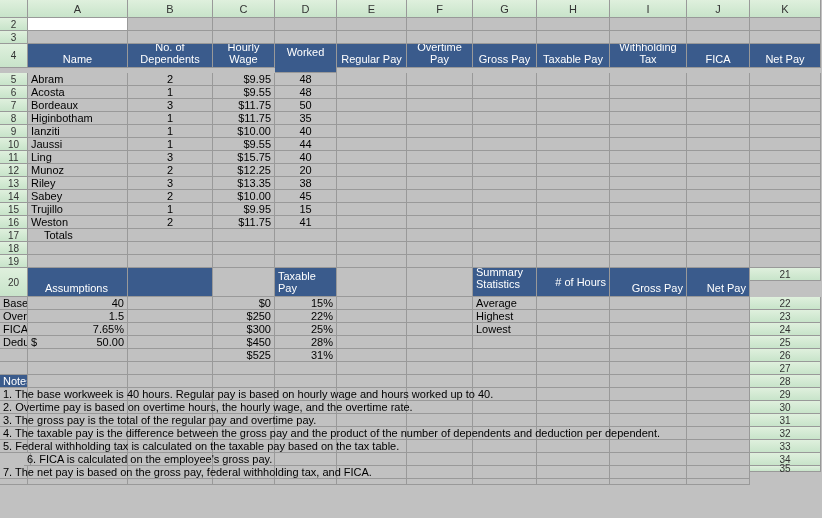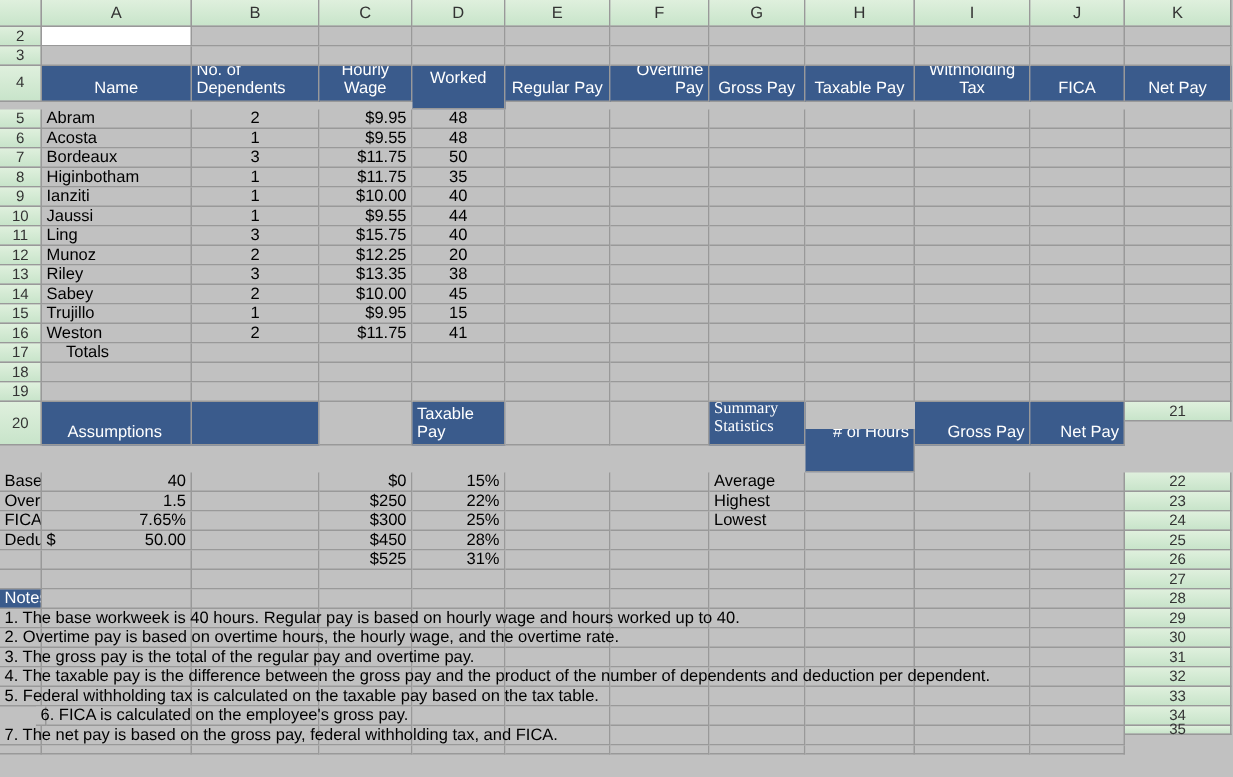--- a/index.html
+++ b/index.html
@@ -56,25 +56,25 @@
       <div class="cell row-short"></div>
       <div class="cell row-short"></div>
       <div class="cell row-short"></div>
       <div class="cell row-short"></div>
       <div class="cell row-short"></div>
       <div class="cell row-short"></div>
       <div class="cell row-short"></div>
       <div class="cell row-short"></div>
       <div class="rowh row-header">4</div>
       <div class="cell blue row-header center bottom" style="padding: 2px 3px; text-align: center; line-height: 12px; white-space: normal; align-items: flex-end; justify-content: center;">Name</div>
-      <div class="cell blue row-header center bottom" style="padding: 2px 3px; line-height: 12px; white-space: normal; align-items: flex-end; justify-content: center;">No. of Dependents</div>
+      <div class="cell blue row-header center bottom" style="padding: 2px 3px; text-align: center; line-height: 12px; white-space: normal; align-items: flex-end; justify-content: center;">No. of Dependents</div>
       <div class="cell blue row-header center bottom" style="padding: 2px 3px; text-align: center; line-height: 12px; white-space: normal; align-items: flex-end; justify-content: center;">Hourly Wage</div>
       <div class="cell blue row-header center bottom" style="padding: 14px 3px; text-align: center; line-height: 12px; white-space: normal; align-items: flex-end; justify-content: center;">Hours Worked</div>
       <div class="cell blue row-header center bottom" style="padding: 2px 3px; text-align: right; line-height: 12px; white-space: normal; align-items: flex-end; justify-content: center;">Regular Pay</div>
-      <div class="cell blue row-header center bottom" style="padding: 2px 3px; text-align: right; line-height: 12px; white-space: normal; align-items: flex-end; justify-content: center;">Overtime Pay</div>
+      <div class="cell blue row-header center bottom" style="padding: 2px 3px; text-align: center; line-height: 12px; white-space: normal; align-items: flex-end; justify-content: center;">Overtime Pay</div>
       <div class="cell blue row-header center bottom" style="padding: 2px 3px; text-align: center; line-height: 12px; white-space: normal; align-items: flex-end; justify-content: center;">Gross Pay</div>
       <div class="cell blue row-header center bottom" style="padding: 2px 3px; text-align: center; line-height: 12px; white-space: normal; align-items: flex-end; justify-content: center;">Taxable Pay</div>
       <div class="cell blue row-header center bottom" style="padding: 2px 3px; text-align: center; line-height: 12px; white-space: normal; align-items: flex-end; justify-content: center;">Federal Withholding Tax</div>
       <div class="cell blue row-header center bottom" style="padding: 2px 3px; text-align: center; line-height: 12px; white-space: normal; align-items: flex-end; justify-content: center;">FICA</div>
       <div class="cell blue row-header center bottom" style="padding: 2px 3px; text-align: center; line-height: 12px; white-space: normal; align-items: flex-end; justify-content: center;">Net Pay</div>
       <div class="rowh row-std">5</div>
       <div class="cell row-std">Abram</div>
       <div class="cell row-std center">2</div>
       <div class="cell row-std right">$9.95</div>
       <div class="cell row-std center">48</div>
@@ -253,22 +253,22 @@
       <div class="cell row-std"></div>
       <div class="cell row-std"></div>
       <div class="cell row-std"></div>
       <div class="rowh row-section">20</div>
       <div class="cell row-section blue " style="align-items: flex-end; padding-bottom: 2px; padding-left: 17px;">Assumptions</div>
       <div class="cell row-section blue " style="align-items: flex-end; padding-bottom: 2px;"></div>
       <div class="cell row-section " style="align-items: flex-end; padding-bottom: 2px;"></div>
       <div class="cell row-section blue center bottom" style="white-space: normal; line-height: 12px; align-items: flex-end; padding-bottom: 2px;">Taxable Pay</div>
       <div class="cell row-section " style="align-items: flex-end; padding-bottom: 2px;"></div>
       <div class="cell row-section " style="align-items: flex-end; padding-bottom: 2px;"></div>
-      <div class="cell row-section blue bottom" style="white-space: normal; line-height: 12px; align-items: flex-end; padding-bottom: 6px; font-family: Liberation Serif, serif;">Summary Statistics</div>
-      <div class="cell row-section blue right bottom" style="align-items: flex-end; padding-bottom: 20px; margin-top: 18px;"># of Hours</div>
+      <div class="cell row-section blue bottom" style="white-space: normal; line-height: 12px; align-items: flex-end; padding-bottom: 6px;">Summary Statistics</div>
+      <div class="cell row-section blue right bottom" style="align-items: flex-end; padding-bottom: 8px;"># of Hours</div>
       <div class="cell row-section blue right bottom" style="align-items: flex-end; padding-bottom: 2px;">Gross Pay</div>
       <div class="cell row-section blue right bottom" style="align-items: flex-end; padding-bottom: 2px;">Net Pay</div>
       <div class="rowh row-std">21</div>
       <div class="cell row-std">Base Work Hours</div>
       <div class="cell row-std right">40</div>
       <div class="cell row-std"></div>
       <div class="cell row-std right">$0</div>
       <div class="cell row-std right">15%</div>
       <div class="cell row-std"></div>
       <div class="cell row-std"></div>

